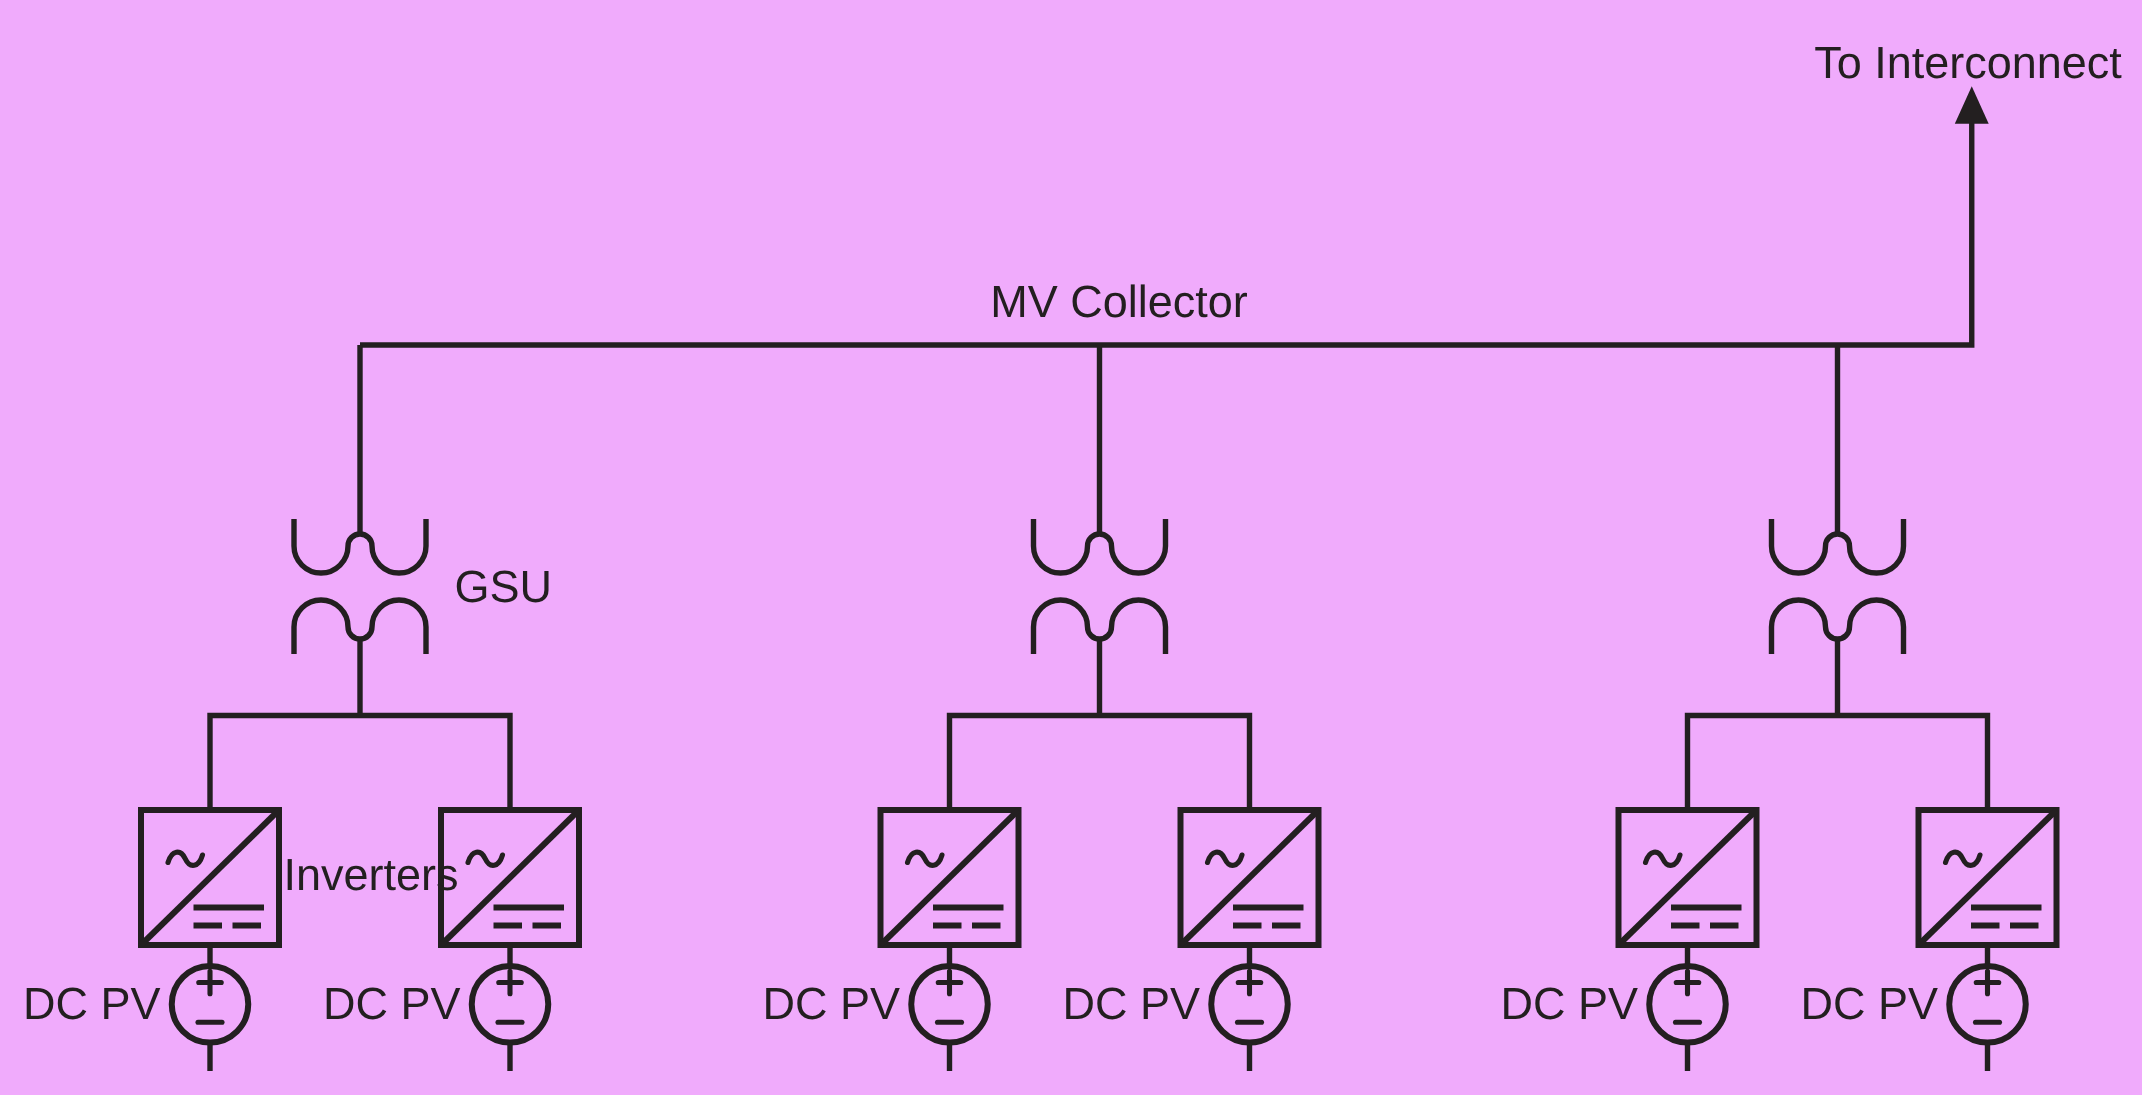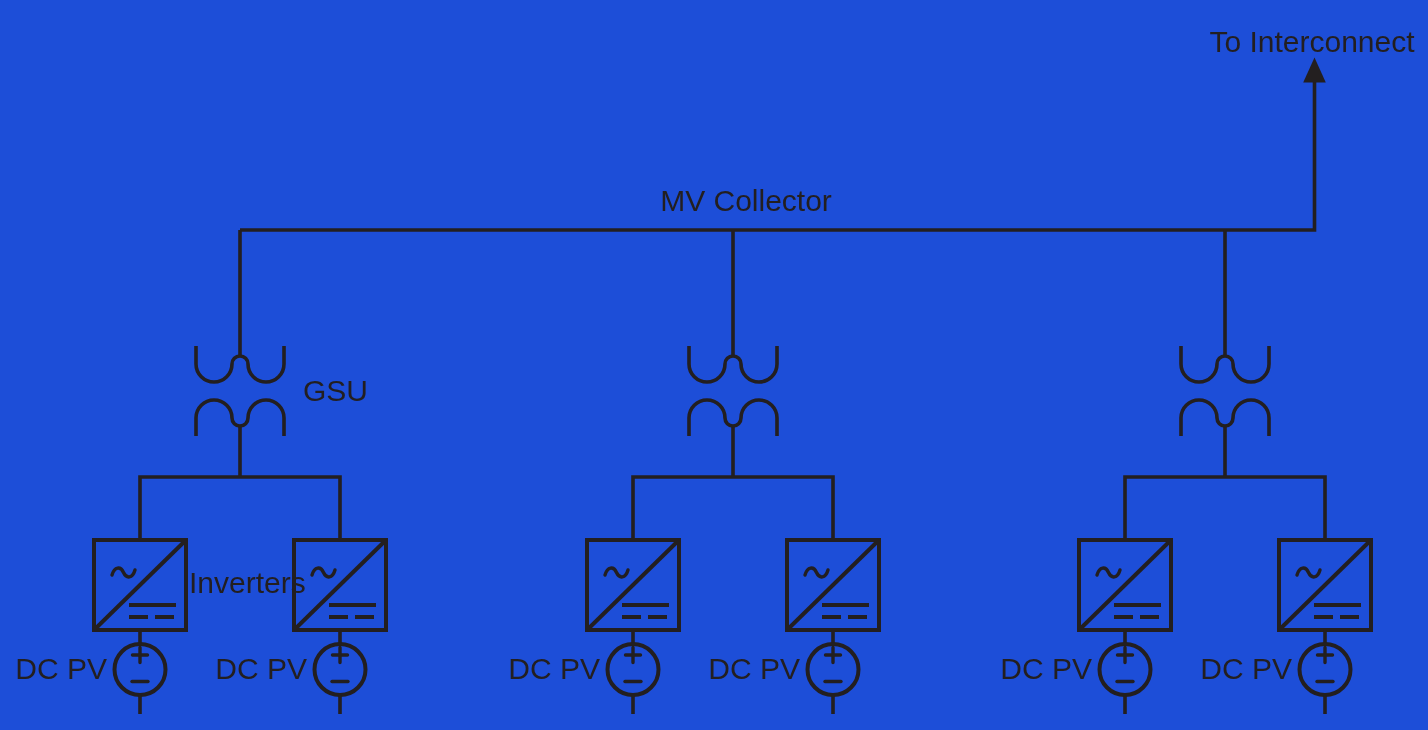--- a/index.html
+++ b/index.html
@@ -8,21 +8,21 @@
     background:#ffffff;
     width:1428px;
     height:730px;
     overflow:hidden;
     font-family:"Liberation Sans", sans-serif;
   }
   .diagram-stage{
     position:relative;
     width:1428px;
     height:730px;
-    background:#1d4ed8;
+    background:#f0abfc;
   }
   svg{display:block}
   
   .wire{
     stroke:#231f20;
     stroke-width:3.6;
     fill:none;
     stroke-linecap:butt;
     stroke-linejoin:miter;
   }

